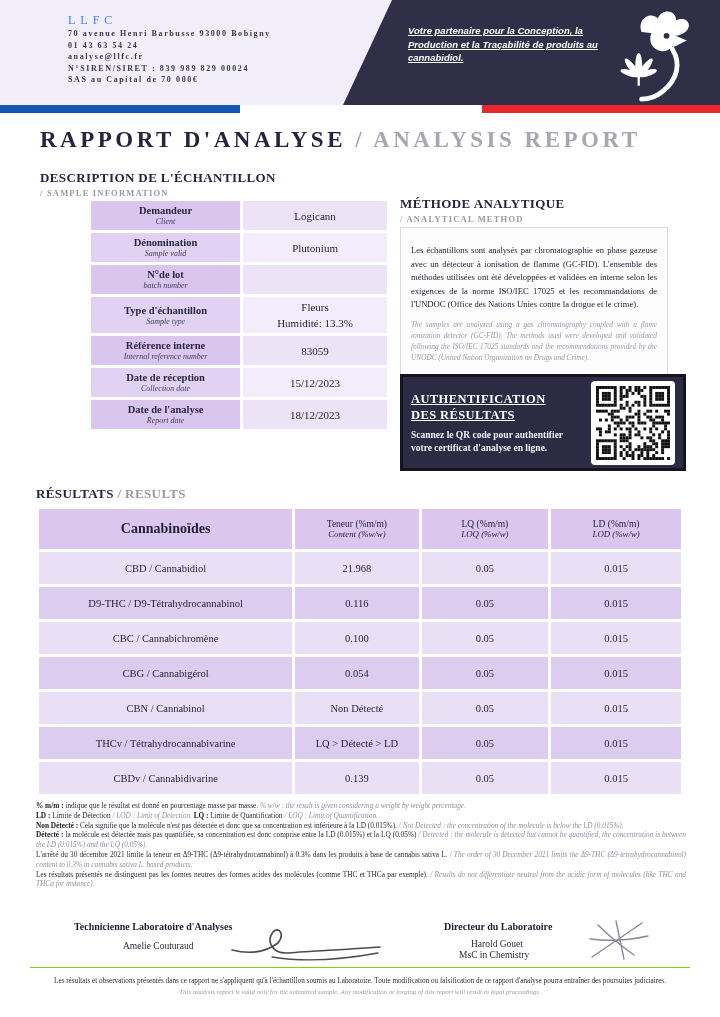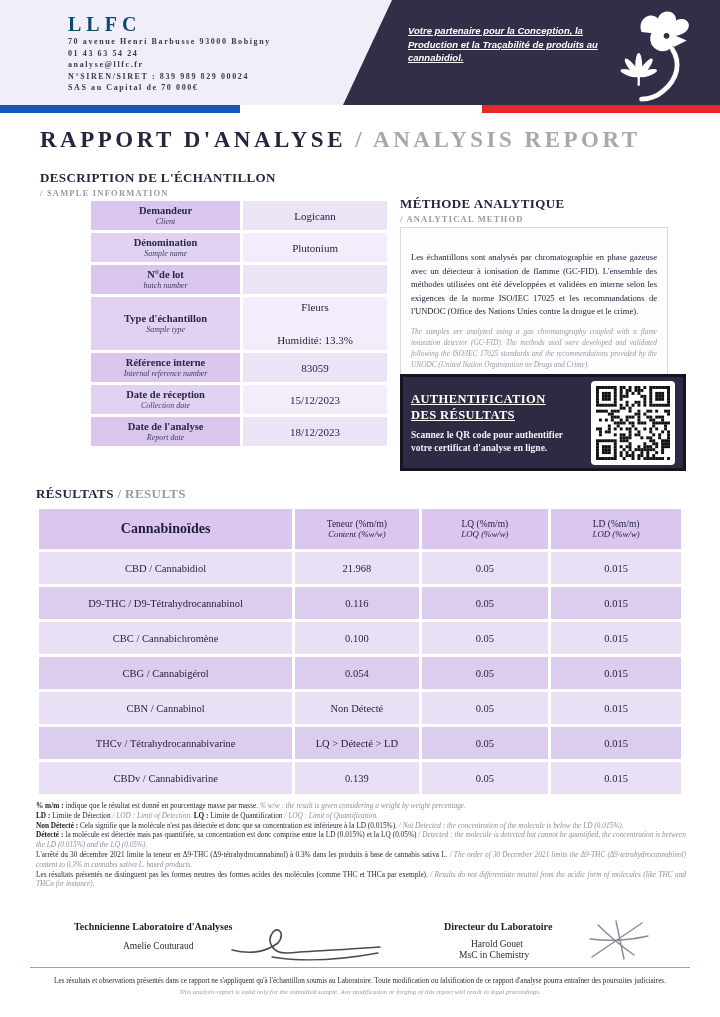--- a/index.html
+++ b/index.html
@@ -7,21 +7,21 @@
   .page { position:relative; width:720px; height:1017px; background:#fff; margin:0 auto; overflow:hidden; }
 
   
   .header { position:absolute; top:0; left:0; width:720px; height:113px; }
   .header-bg { position:absolute; top:0; left:0; width:720px; height:105px; background:#f1eef9; }
   .dark-panel { position:absolute; top:0; left:0; width:720px; height:105px; background:#312f48;
     clip-path:polygon(392px 0, 720px 0, 720px 105px, 343px 105px); }
   .blue-bar { position:absolute; top:105px; left:0; width:240px; height:8px; background:#1756b5; }
   .red-bar  { position:absolute; top:105px; left:482px; width:238px; height:8px; background:#e7282d; }
   .company { position:absolute; top:13px; left:68px; color:#35344e; }
-  .company .name { font-size:20px; font-weight:bold; letter-spacing:5px; color:#0c4a6e; }
+  .company .name { font-size:12px; font-weight:normal; letter-spacing:5px; color:#3b82f6; }
   .company .line { font-size:8px; font-weight:bold; letter-spacing:1.6px; line-height:11.5px; color:#3a3950; }
   .tagline { position:absolute; top:24px; left:408px; width:190px; color:#fff;
     font-family:"Liberation Sans","DejaVu Sans",sans-serif; font-style:italic; font-weight:bold;
     font-size:9.5px; line-height:13.5px; text-decoration:underline; }
   .logo { position:absolute; top:7px; left:612px; }
 
   
   .report-title { position:absolute; top:127px; left:40px; font-size:23px; font-weight:bold; letter-spacing:3.5px; color:#26253f; white-space:nowrap; }
   .report-title .en { color:#a7a7b1; }
 
@@ -37,25 +37,25 @@
   .sample-table { position:absolute; top:198px; left:88px; border-collapse:separate; border-spacing:3px; width:302px; }
   .sample-table td { text-align:center; vertical-align:middle; padding:4px 4px; }
   .sample-table td.lab { width:152px;text-align:center; }
   .sample-table td.val { width:147px; font-size:11px; color:#1f1e35; }
   .sample-table tr.even td.lab { background:#d9c5ee; }
   .sample-table tr.even td.val { background:#ece3f7;margin-left:48px; }
   .sample-table tr.odd  td.lab { background:#e1d2f3; }
   .sample-table tr.odd  td.val { background:#f3edfb; }
   .sample-table .lf { font-size:10.5px; font-weight:bold; color:#29283f; }
   .sample-table .le { font-size:8px; font-style:italic; color:#42405c; margin-top:1px; }
-  .sample-table .v2 { margin-top:21px; }
+  .sample-table .v2 { margin-top:4px; }
 
   
   .method-box { position:absolute; top:227px; left:400px; width:268px; background:#fdfdfe;
-    border:1px solid #d9d9e3; padding:23px 10px; }
+    border:1px solid #d9d9e3; padding:16px 10px; }
   .method-fr { font-size:8.6px; line-height:13.5px; text-align:justify; color:#1d1c32; }
   .method-en { font-size:7.3px; line-height:11px; text-align:justify; color:#9a99a8; font-style:italic; margin-top:7px; }
 
   
   .auth-box { position:absolute; top:374px; left:400px; width:286px; height:97px; background:#2d2b44;
     border:3px solid #15151f; display:flex; align-items:center; padding:6px 8px; }
   .auth-left { flex:1; padding-right:6px; }
   .auth-title { font-size:12.5px; font-weight:bold; color:#fff; text-decoration:underline; letter-spacing:.4px; line-height:16px; }
   .auth-text { font-size:9.5px; font-weight:bold; color:#f2f2f5; line-height:12.5px; margin-top:6px; }
   .qr-wrap { width:84px; height:84px; background:#fff; border-radius:4px; padding:5px; flex:0 0 auto; }
@@ -149,21 +149,21 @@
             <div class="lf">Demandeur</div>
             <div class="le">Client</div>
           </td>
           <td class="val">
             <div class="v1">Logicann</div>
           </td>
         </tr>
         <tr class="odd">
           <td class="lab">
             <div class="lf">Dénomination</div>
-            <div class="le">Sample name</div>
+            <div class="le">Sample valid</div>
           </td>
           <td class="val">
             <div class="v1">Plutonium</div>
           </td>
         </tr>
         <tr class="even">
           <td class="lab">
             <div class="lf">N°de lot</div>
             <div class="le">batch number</div>
           </td>

